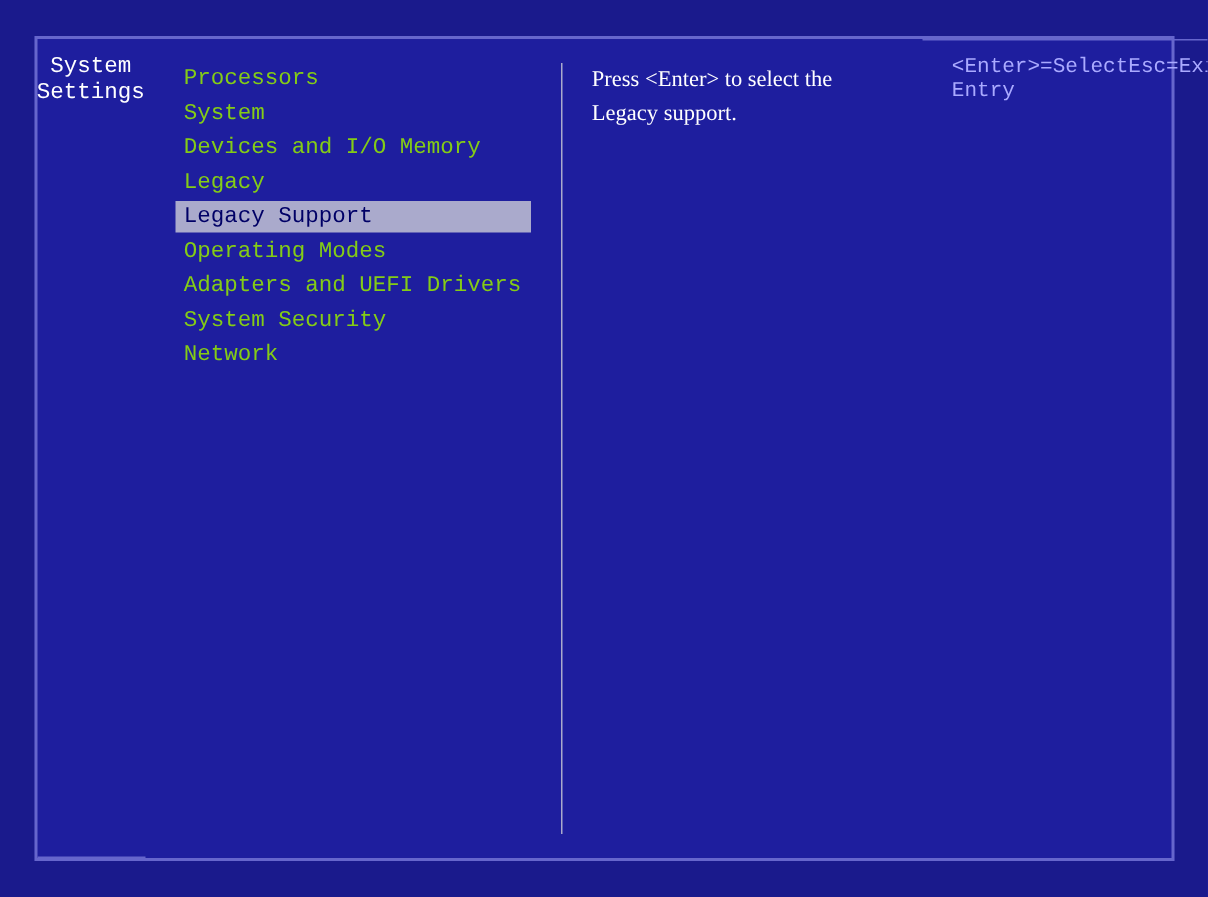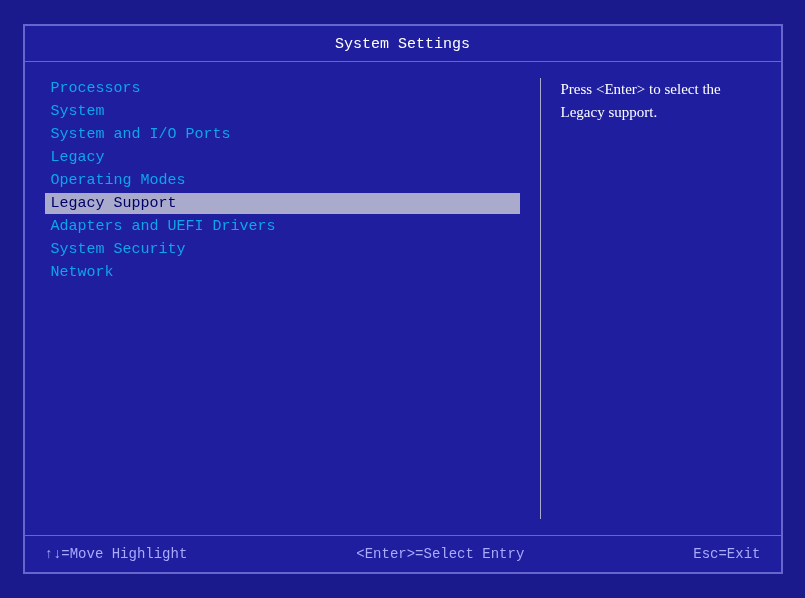--- a/index.html
+++ b/index.html
@@ -20,21 +20,20 @@
       align-items: center;
       justify-content: center;
     }
 
     .bios-container {
       width: 760px;
       height: 550px;
       background-color: #1e1e9e;
       border: 2px solid #6666cc;
       display: flex;
-      flex-direction: column;
       position: relative;
     }
 
     .title-bar {
       text-align: center;
       padding: 10px 0 8px 0;
       font-size: 15px;
       color: #ffffff;
       border-bottom: 1px solid #6666cc;
     }
@@ -50,21 +49,21 @@
       display: flex;
       flex-direction: column;
       gap: 2px;
       border-right: 1px solid #aaaacc;
       padding-right: 20px;
     }
 
     .menu-item {
       padding: 2px 6px;
       cursor: pointer;
-      color: #0ea5e9;
+      color: #84cc16;
       font-size: 15px;
       white-space: nowrap;
     }
 
     .menu-item.selected {
       background-color: #aaaacc;
       color: #000066;
     }
 
     .help-panel {
@@ -95,31 +94,30 @@
 <div class="bios-container">
   <div class="title-bar">
     <span>System Settings</span>
   </div>
 
   <div class="content-area">
     <div class="menu-list">
 
     <div class="menu-item">Processors</div>
         <div class="menu-item">System</div>
-        <div class="menu-item">System and I/O Ports</div>
+        <div class="menu-item">Devices and I/O Memory</div>
         <div class="menu-item">Legacy</div>
+        <div class="menu-item selected">Legacy Support</div>
         <div class="menu-item">Operating Modes</div>
-        <div class="menu-item selected">Legacy Support</div>
         <div class="menu-item">Adapters and UEFI Drivers</div>
         <div class="menu-item">System Security</div>
         <div class="menu-item">Network</div>
       </div>
     <div class="help-panel">
       <span>Press &lt;Enter&gt; to select the Legacy support.</span>
     </div>
   </div>
 
   <div class="footer">
-    <span class="footer-item">↑↓=Move Highlight</span>
     <span class="footer-item">&lt;Enter&gt;=Select Entry</span>
     <span class="footer-item">Esc=Exit</span>
   </div>
 </div>
 
 </body></html>

